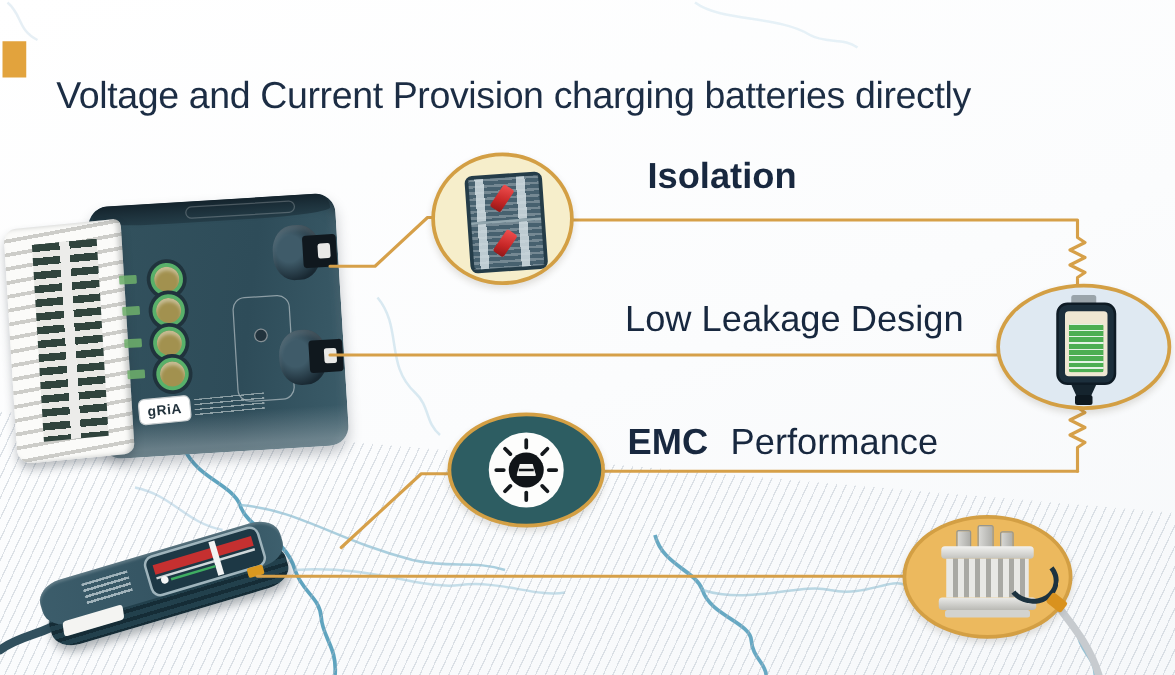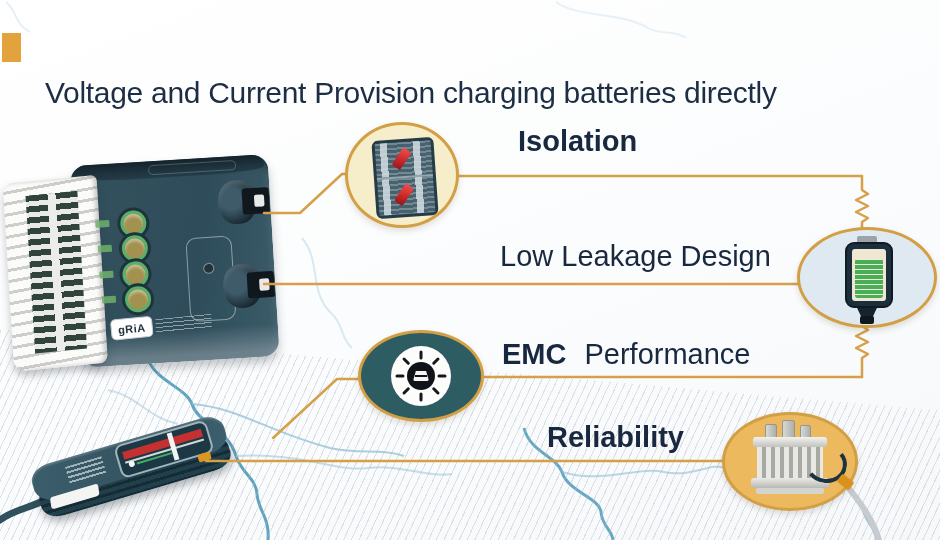--- a/index.html
+++ b/index.html
@@ -14,21 +14,21 @@
   
   .hatch{
     position:absolute;left:0;top:0;width:940px;height:540px;
     background:repeating-linear-gradient(115deg,rgba(173,184,196,0.40) 0 1px,rgba(0,0,0,0) 1px 7px);
     clip-path:polygon(0 61%,100% 76%,100% 100%,0 100%);
   }
 
   
   .bullet{left:2px;top:33px;width:19px;height:29px;background:#e2a33d;}
   .title{left:43px;top:24px;font-size:37px;font-weight:700;letter-spacing:-0.5px;color:#15263e;white-space:nowrap;}
-  .subtitle{left:45px;top:76px;font-size:30px;font-weight:400;letter-spacing:-0.3px;color:#1c2d44;white-space:nowrap;text-align:center;}
+  .subtitle{left:45px;top:60px;font-size:30px;font-weight:400;letter-spacing:-0.3px;color:#1c2d44;white-space:nowrap;text-align:center;}
 
   
   .feature-label{position:absolute;font-size:29px;color:#18283f;white-space:nowrap;}
   .bold{font-weight:700;}
   .label-isolation{left:518px;top:125px;}
   .label-leakage{left:500px;top:240px;font-weight:400;}
   .label-emc{left:502px;top:338px;}
   .label-emc .sec{font-weight:400;margin-left:18px;}
   .label-reliability{left:547px;top:421px;}
 
@@ -263,15 +263,14 @@
     <div class="x-ribs"></div>
     <div class="x-base"></div>
     <div class="x-base2"></div>
     <div class="x-cable"></div>
   </div>
   <div class="abs x-tip"></div>
 
   <div class="feature-label bold label-isolation">Isolation</div>
   <div class="feature-label label-leakage">Low Leakage Design</div>
   <div class="feature-label label-emc"><span class="bold">EMC</span><span class="sec">Performance</span></div>
-  <div class="feature-label bold label-reliability">Reliability</div>
 
 </div>
 
 </body></html>

